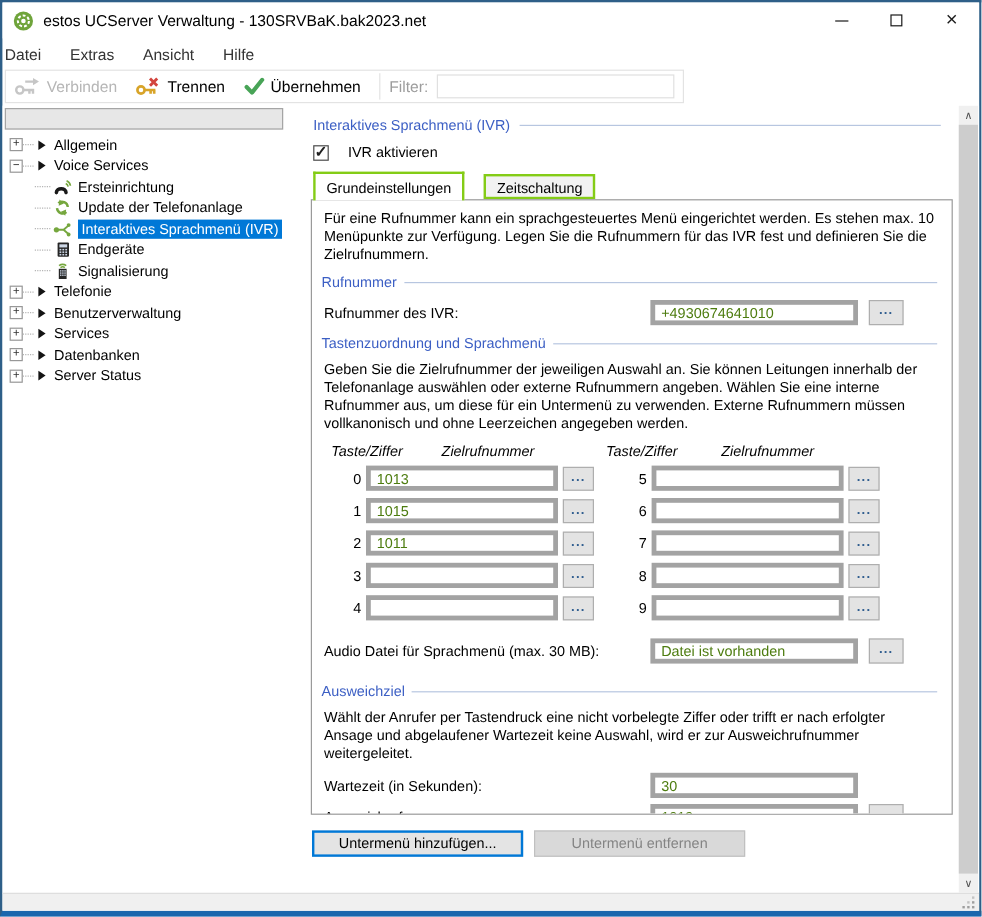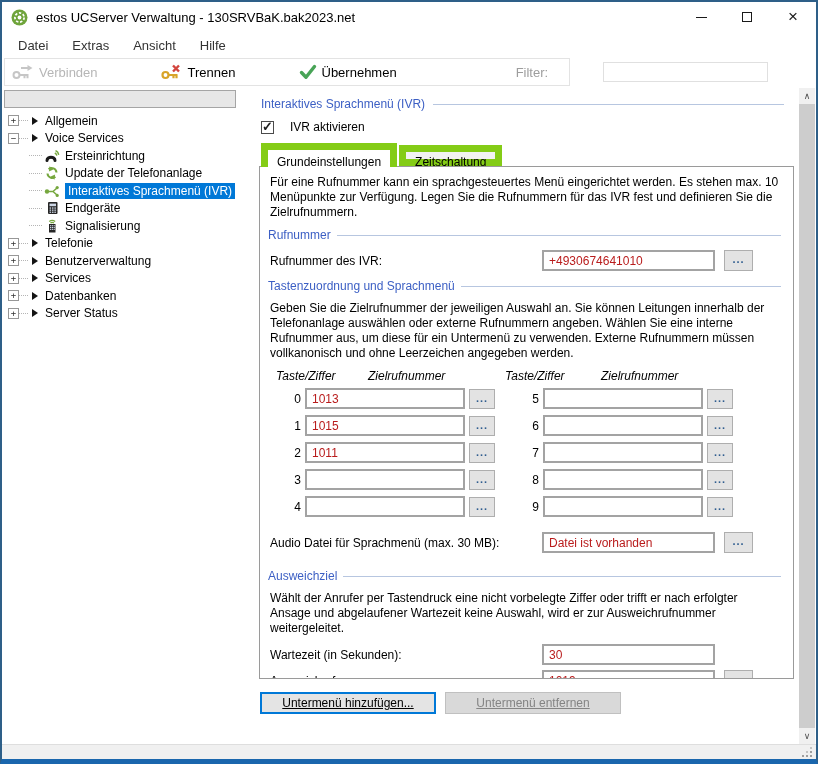--- a/index.html
+++ b/index.html
@@ -14,26 +14,26 @@
   .titlebar { flex:none; height:30px; display:flex; align-items:center; padding-left:9px; background:#fff; }
   .app-icon { flex:none; width:17px; height:17px; margin-right:8px; }
   .title-text { font-size:13px; color:#000; white-space:nowrap; }
   .win-controls { margin-left:auto; display:flex; height:100%; }
   .win-btn { width:46px; display:flex; align-items:center; justify-content:center; cursor:default; }
   .glyph-min { width:11px; height:1px; background:#1a1a1a; }
   .glyph-max { width:10px; height:10px; border:1px solid #1a1a1a; }
   .glyph-close::before { content:'×'; font-size:17px; line-height:14px; color:#1a1a1a; }
 
   
-  .menubar { flex:none; height:26px; display:flex; align-items:center; padding-left:16px; color:#333; }
+  .menubar { flex:none; height:26px; display:flex; align-items:center; padding-left:2px; color:#333; }
   .menu-item { margin-right:24px; font-size:13px; }
 
   
   .toolbar { flex:none; height:30px; padding:0 2px; }
-  .toolbar-inner { height:28px; width:566px; border:1px solid #e3e3e3; display:flex; align-items:center; padding:0 7px;gap:48px; }
+  .toolbar-inner { height:28px; width:566px; border:1px solid #e3e3e3; display:flex; align-items:center; padding:0 7px; }
   .tb-btn { display:flex; align-items:center; gap:5px; margin-right:15px; font-size:13px; }
   .tb-btn.disabled .tb-label { color:#b6b6b6; }
   .tb-sep { width:1px; height:22px; background:#e3e3e3; margin:0 8px 0 0; }
   .filter-label { color:#9d9d9d; font-size:13px; margin-right:7px; }
   .filter-input { width:250px; height:20px; border:1px solid #e0e0e0; font:12px "Liberation Sans",sans-serif; padding:0 4px; }
 
   
   .body-row { flex:1; display:flex; overflow:hidden; background:#fff; }
 
   
@@ -56,32 +56,32 @@
 
   
   .main { flex:none; width:540px; padding:9px 0 0 5px; }
   .page-header { display:flex; align-items:center; color:#3c5fc4; padding-left:2px; margin-bottom:9px; }
   .hline { flex:1; height:1px; background:#b7c6e0; margin:1px 10px 0 8px; }
   .checkbox-row { display:flex; align-items:center; gap:16px; margin:0 0 9px 2px; }
   .checkbox { position:relative; width:13px; height:13px; border:1px solid #4a4a4a; background:#fff; }
   .checkbox.checked::before { content:'✓'; position:absolute; left:0; top:-3px; font-size:13px; font-weight:bold; color:#1f1f1f; }
 
   .tabs { display:flex; align-items:flex-end; padding-left:2px; }
-  .tab { height:21px; padding:3px 9px 0; border:7px solid #84cc16; background:#f2f2f2; margin-right:2px; font-size:12px; }
+  .tab { height:21px; padding:3px 9px 0; border:2px solid #84cc16; background:#f2f2f2; margin-right:16px; font-size:12px; }
   .tab.active { height:24px; padding-top:5px; background:#fff; border-bottom:none; position:relative; z-index:3; margin-bottom:-1px; }
   .tab-panel { position:relative; z-index:1; border:1px solid #9a9a9a; background:#fff; height:513px; padding:8px 10px 0; overflow:hidden; }
 
   .desc { width:510px; line-height:15px; margin-bottom:8px; }
   .group-header { display:flex; align-items:center; color:#3c5fc4; margin:3px 0 8px -2px; }
   .group-header .hline { margin:1px 2px 0 6px; background:#b7c6e0; }
 
   .field-row { display:flex; align-items:center; margin-bottom:8px; }
   .flabel { flex:none; width:272px; }
-  input.text { height:21px; border:2px solid #a3a3a3; background:#fff; padding:1px 5px;
-    font:12px "Liberation Sans",sans-serif; color:#b91c1c; }
+  input.text { height:21px; border:4px solid #a3a3a3; background:#fff; padding:1px 5px;
+    font:12px "Liberation Sans",sans-serif; color:#4d7c0f; }
   input.wide { width:173px; }
   .browse-btn { flex:none; width:29px; height:21px; margin-left:9px; background:#e3e3e3; border:1px solid #aeaeae;
     font:bold 11px "Liberation Sans",sans-serif; color:#2f5d8f; display:flex; align-items:flex-start; justify-content:center;
     letter-spacing:1px; line-height:10px; padding-top:3px; }
 
   .kp-headers { display:flex; margin:1px 0 5px; font-size:12px;font-style:italic; }
   .kp-headers .h1 { margin-left:6px; width:92px; }
   .kp-headers .h2 { width:137px; }
   .kp-headers .h3 { width:96px; }
   .keypad { display:grid; grid-template-columns:12px 160px 26px 24px 12px 160px 26px;
@@ -89,21 +89,21 @@
   .kp-key { text-align:right; }
   .kp-input { width:100%; }
   .kp-btn { width:26px; height:20px; margin-left:0; }
 
   .audio-row { margin-top:15px; }
   .aus-group { margin-top:16px; }
   .tight { margin-bottom:5px; }
 
   .bottom-buttons { display:flex; gap:9px; margin:13px 0 0 1px; }
   .btn { width:176px; height:22px; background:#e4e4e4; border:1px solid #a8a8a8;
-    font:12px "Liberation Sans",sans-serif; display:flex; align-items:center; justify-content:center; color:#000;text-decoration:underline; }
+    font:12px "Liberation Sans",sans-serif; display:flex; align-items:center; justify-content:center; color:#000; }
   .btn.focused { border:2px solid #0078d7; }
   .btn.disabled { background:#d9d9d9; border-color:#c0c0c0; color:#848484; }
 
   
   .scrollbar { margin-left:auto; margin-right:1px; width:16px; display:flex; flex-direction:column; background:#f0f0f0; }
   .sb-btn { flex:none; height:16px; display:flex; align-items:center; justify-content:center; color:#4f4f4f; font-size:9px; }
   .sb-up::before { content:'∧'; }
   .sb-down::before { content:'∨'; }
   .sb-thumb { flex:1; background:#cdcdcd; }
 

